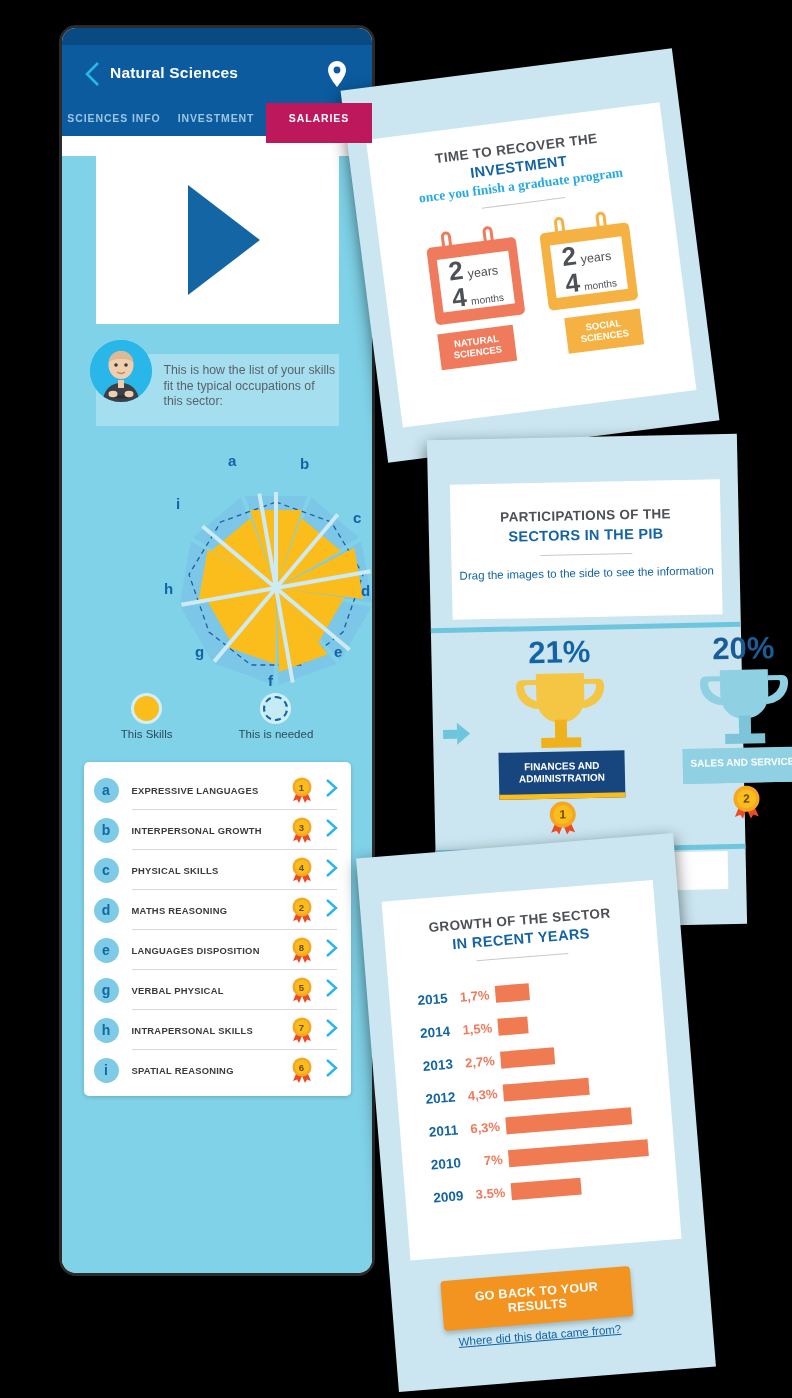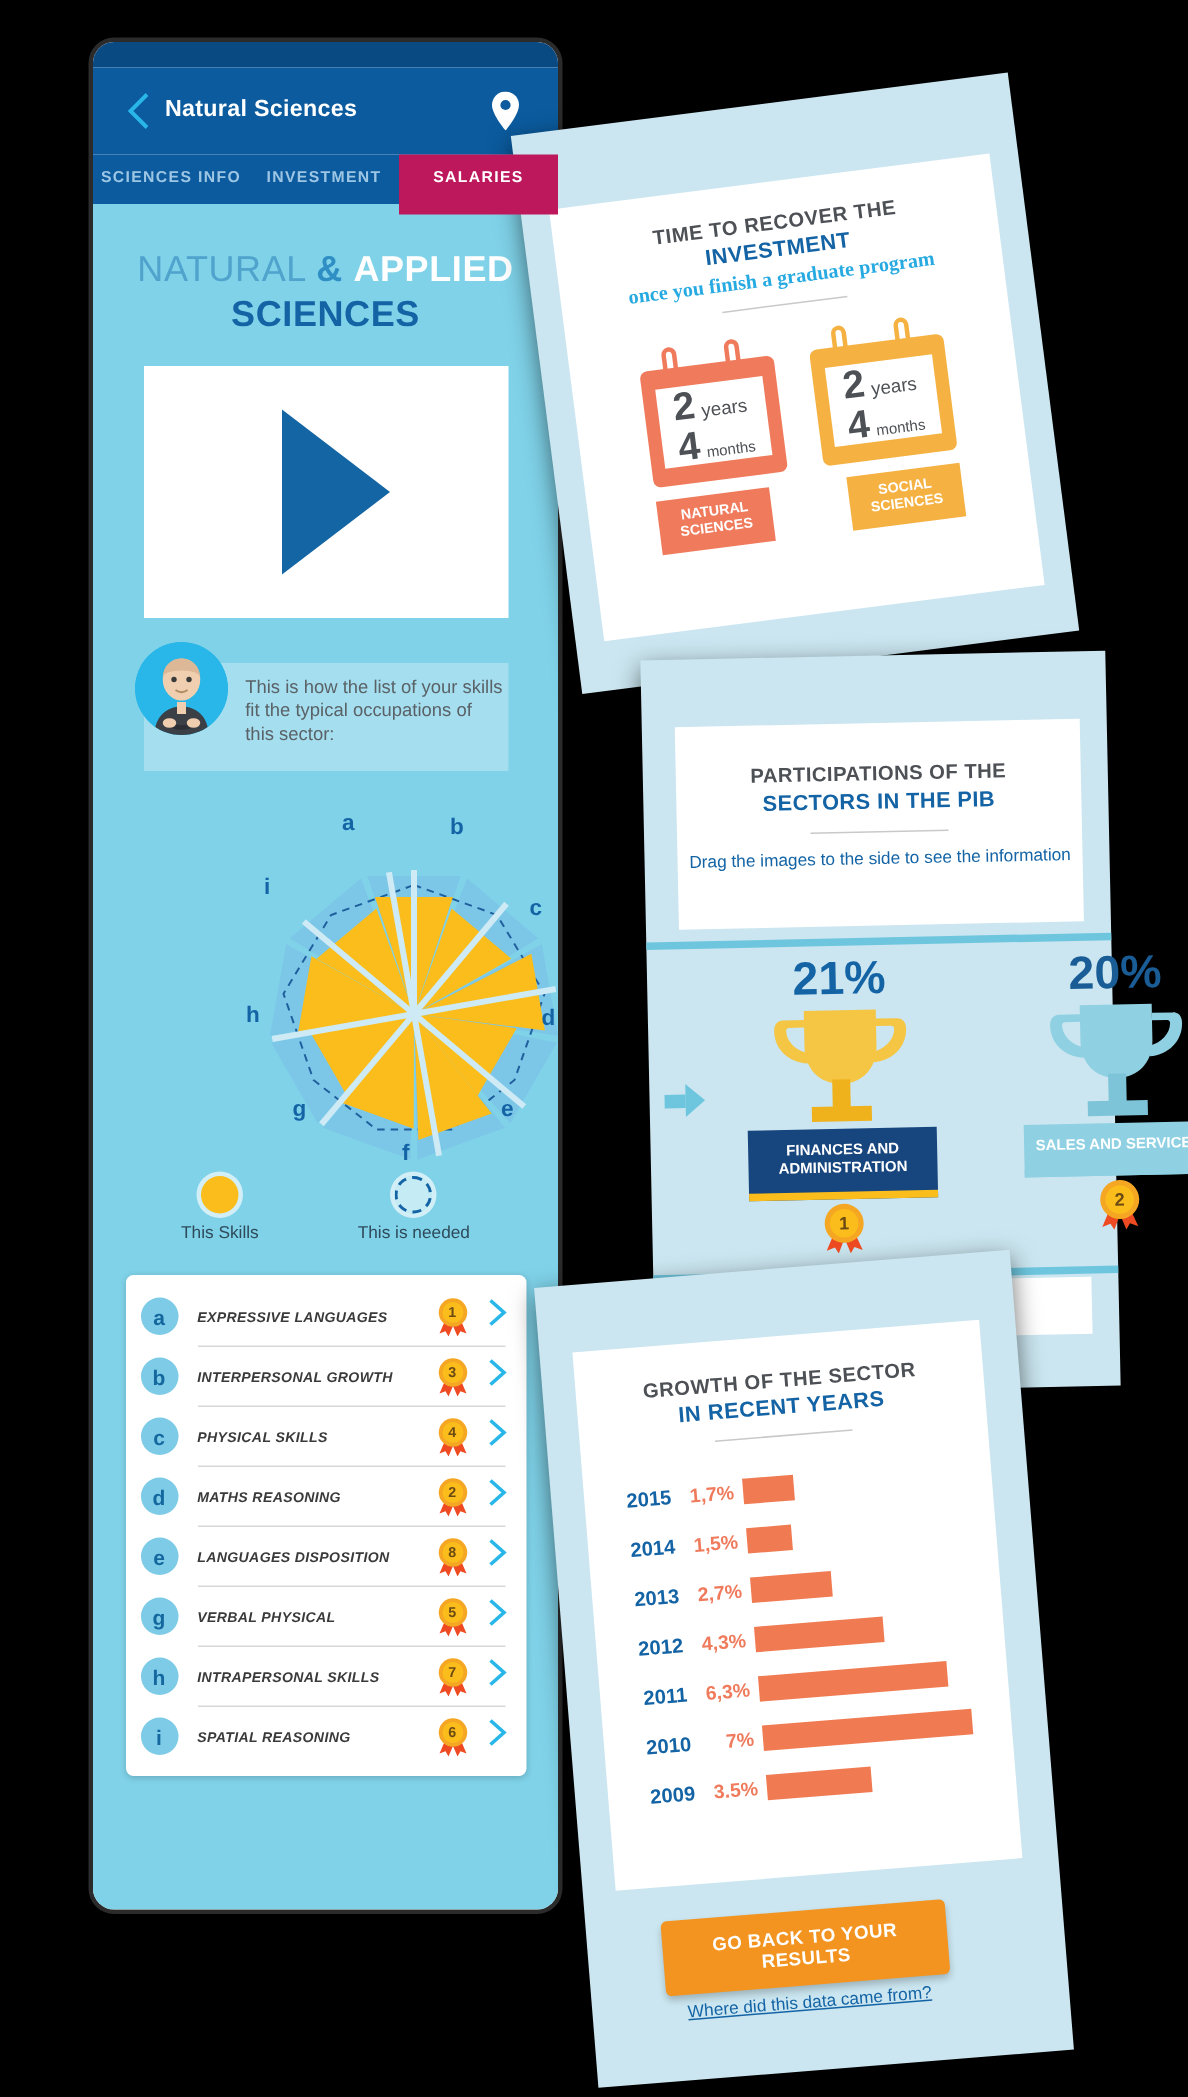--- a/index.html
+++ b/index.html
@@ -114,21 +114,21 @@
     content: ""; position: absolute; left: 48px; right: 14px; bottom: 0;
     height: 1px; background: #d8d8d8;
   }
   .skill-letter {
     width: 25px; height: 25px; border-radius: 50%;
     background: #7ecbe8; color: #14689e; font-weight: bold;
     font-size: 14px; display: flex; align-items: center; justify-content: center;
     flex: 0 0 auto;
   }
   .skill-name {
-    flex: 1; margin-left: 13px; font-size: 9.4px; font-style: italic;
+    flex: 1; margin-left: 13px; font-size: 9.4px; 
     font-weight: bold; color: #3a3a3a; letter-spacing: .25px;
   }
   .medal { width: 22px; height: 26px; position: relative; flex: 0 0 auto; }
   .medal .mnum {
     position: absolute; left: 0; top: 2px; width: 22px; height: 17px;
     display: flex; align-items: center; justify-content: center;
     font-size: 9.5px; font-weight: bold; color: #6b4a13; z-index: 2;
   }
   .chev-right { margin-left: 12px; flex: 0 0 auto; }
 
@@ -252,28 +252,20 @@
     </div>
 
     <div class="tabbar">
       <div class="tab t1">SCIENCES INFO</div>
       <div class="tab t2">INVESTMENT</div>
       <div class="tab t3">SALARIES</div>
     </div>
 
     <div class="phone-body">
 
-      <div class="hero-title">
-        <div class="hero-l1">
-          <span class="w1">NATURAL</span>
-          <span class="w2">&amp;</span>
-          <span class="w3">APPLIED</span>
-        </div>
-        <div class="hero-l2">SCIENCES</div>
-      </div>
 
       <div class="video-box">
         <div class="play-tri"></div>
       </div>
 
       <div class="bubble-row">
         <div class="avatar">
           <svg width="62" height="62" viewBox="0 0 62 62">
             <circle cx="31" cy="31" r="31" fill="#29b6e8"></circle>
             <ellipse cx="31" cy="25" rx="12.5" ry="14" fill="#f0cfb0"></ellipse>

